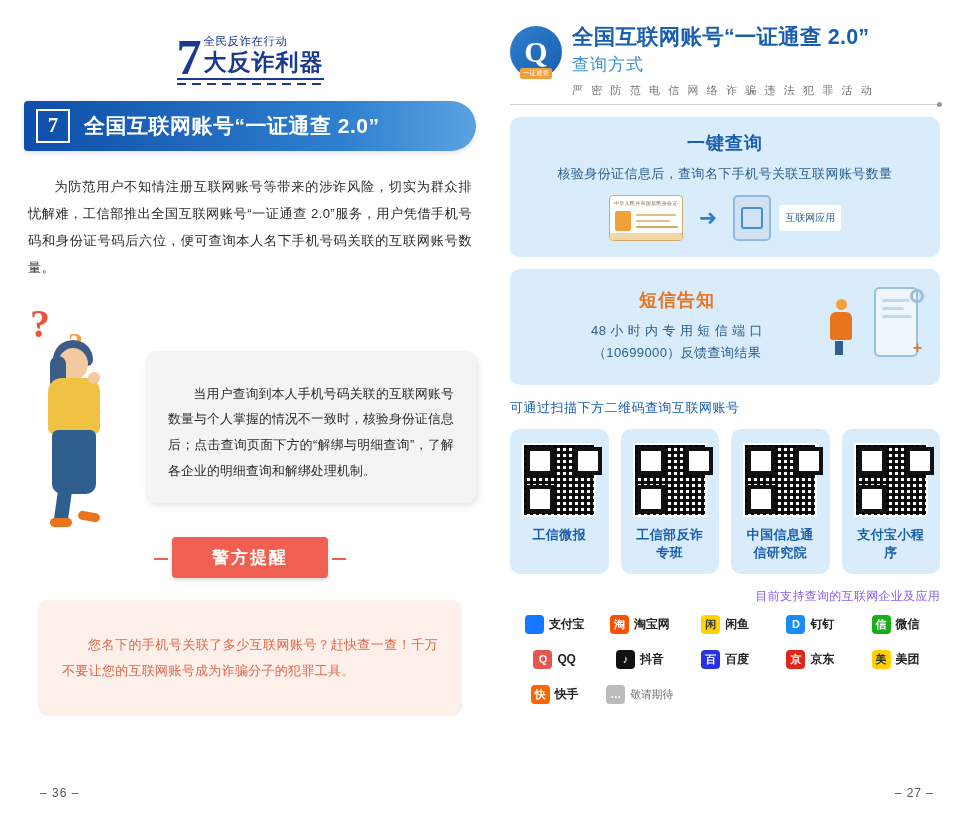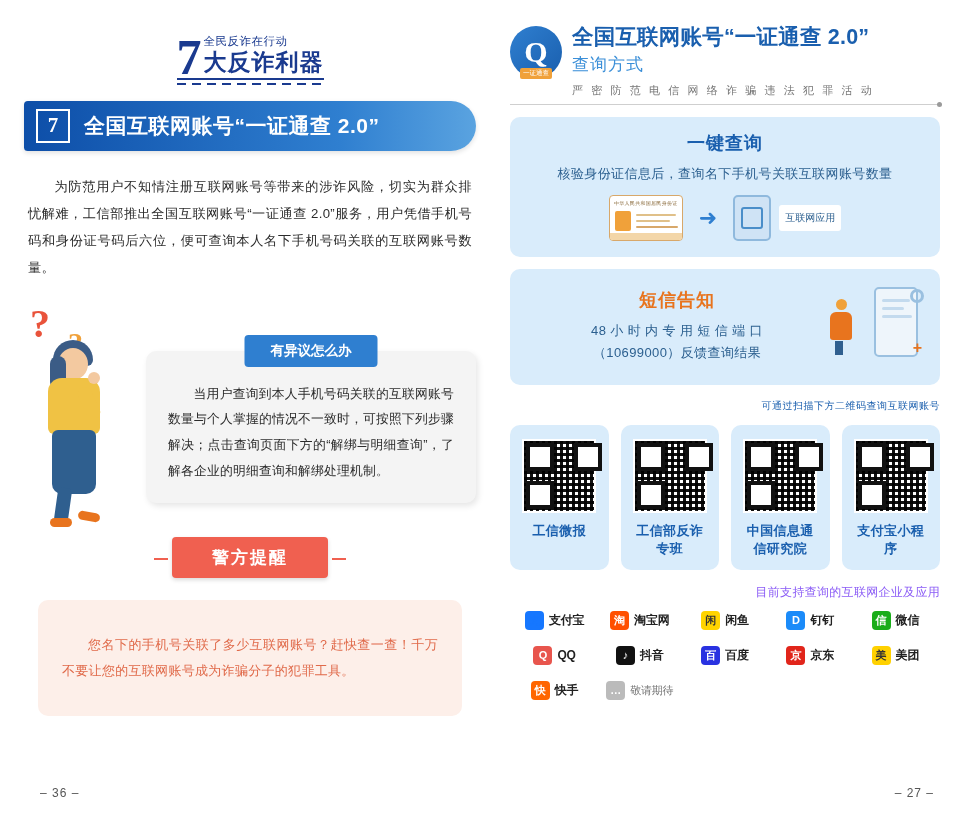--- a/index.html
+++ b/index.html
@@ -384,22 +384,22 @@
   .sms-gear {
     position: absolute; right: 0px; top: 6px;
     width: 14px; height: 14px; border: 3px solid #9ac0e0; border-radius: 50%;
   }
   .sms-plus {
     position: absolute; right: 2px; bottom: 12px;
     color: #e8741e; font-size: 16px; font-weight: bold;
   }
 
   .scan-note {
-    text-align: right;
-    font-size: 10px;
+    text-align: left;
+    font-size: 13px;
     color: #1a5fae;
     margin: 14px 0 12px 0;
     letter-spacing: 0.5px;
   }
 
   .qr-grid {
     display: grid;
     grid-template-columns: 1fr 1fr 1fr 1fr;
     gap: 12px;
   }
@@ -530,22 +530,21 @@
       <span class="pf-body"></span>
       <span class="pf-arm"></span>
       <span class="pf-hand"></span>
       <span class="pf-legs"></span>
       <span class="pf-leg2"></span>
       <span class="pf-shoe1"></span>
       <span class="pf-shoe2"></span>
     </div>
 
     <div class="info-card">
-      <div class="info-badge">有异议怎么办</div>
-      <p class="info-text">当用户查询到本人手机号码关联的互联网账号数量与个人掌握的情况不一致时，可按照下列步骤解决；点击查询页面下方的“解绑与明细查询”，了解各企业的明细查询和解绑处理机制。</p>
+      <p class="info-text">当用户查询到本人手机号码关联的互联网账号数量与个人掌握的情况不一致时，核验身份证信息后；点击查询页面下方的“解绑与明细查询”，了解各企业的明细查询和解绑处理机制。</p>
     </div>
 
     <div class="police-wrap">
       <div class="police-badge">警方提醒</div>
     </div>
 
     <div class="warn-box">
       <p class="warn-text">您名下的手机号关联了多少互联网账号？赶快查一查！千万不要让您的互联网账号成为诈骗分子的犯罪工具。</p>
     </div>
 

